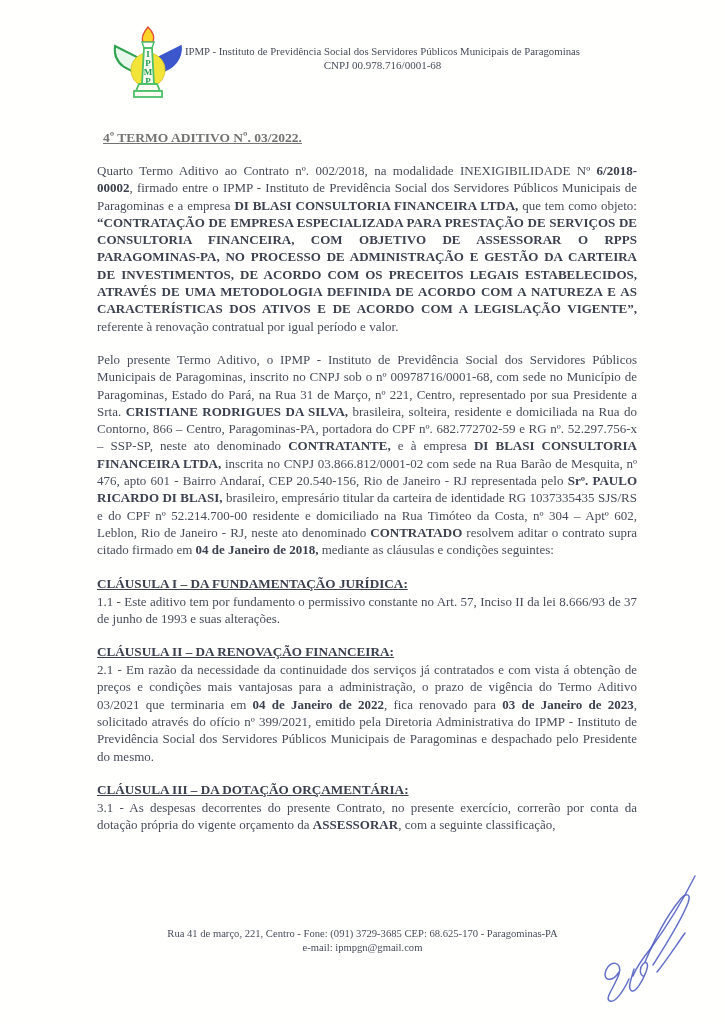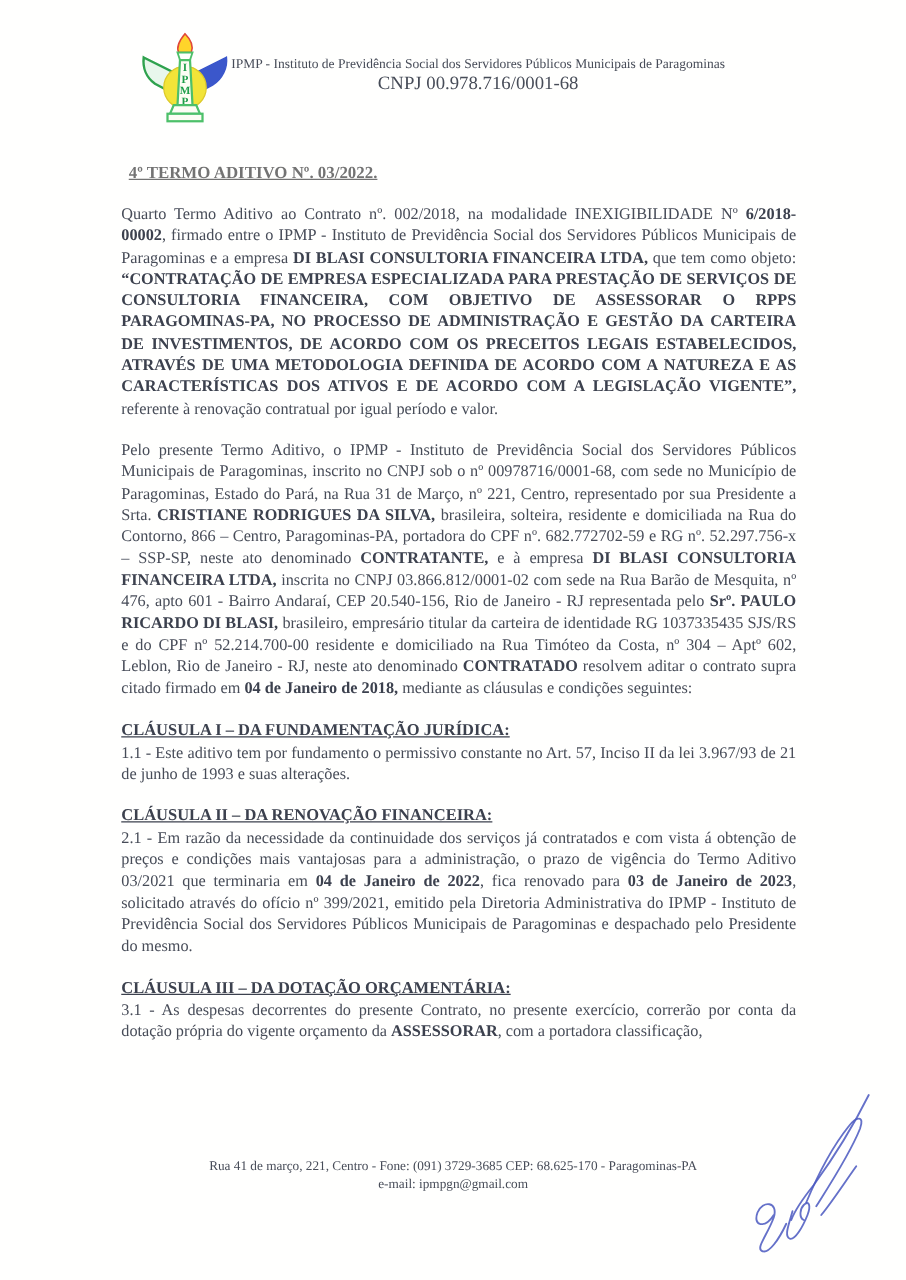--- a/index.html
+++ b/index.html
@@ -11,21 +11,21 @@
     font-family: "Liberation Serif", serif;
     color: #474c58;
     overflow: hidden;
   }
   
   .letterhead { position: relative; height: 88px; padding-top: 26px; }
   .logo { position: absolute; left: 108px; top: 26px; width: 80px; height: 78px; }
   .letterhead-text { margin-left: 95px; margin-right: 55px; text-align: center; padding-top: 16px; }
   .gov-title { font-weight: bold; font-size: 12.5px; letter-spacing: 4px; word-spacing: 10px; color: #3f4450; }
   .inst-name { font-size: 10.8px; margin-top: 3px; color: #474c58; }
-  .inst-cnpj { font-size: 15px; margin-top: 2px; color: #474c58; }
+  .inst-cnpj { font-size: 11px; margin-top: 2px; color: #474c58; }
   
   .content { margin: 0 88px 0 97px; }
   .doc-title {
     font-size: 13.5px; font-weight: bold; text-decoration: underline;
     margin: 16px 0 0 6px; color: #737373;
   }
   .para {
     font-size: 13px; line-height: 17.3px; text-align: justify;
     margin: 16px 0 0 0;
   }
@@ -78,27 +78,27 @@
   </header>
 
   <main class="content">
     <h1 class="doc-title">4º TERMO ADITIVO Nº. 03/2022.</h1>
 
     <p class="para"><span>Quarto Termo Aditivo ao Contrato nº. 002/2018, na modalidade INEXIGIBILIDADE Nº </span><span class="b">6/2018-00002</span><span>, firmado entre o IPMP - Instituto de Previdência Social dos Servidores Públicos Municipais de Paragominas e a empresa  </span><span class="b">DI BLASI CONSULTORIA FINANCEIRA LTDA,</span><span> que tem como objeto: </span><span class="b">“CONTRATAÇÃO DE EMPRESA ESPECIALIZADA PARA PRESTAÇÃO DE SERVIÇOS DE CONSULTORIA FINANCEIRA, COM OBJETIVO DE ASSESSORAR O RPPS PARAGOMINAS-PA, NO PROCESSO DE ADMINISTRAÇÃO E GESTÃO DA CARTEIRA DE INVESTIMENTOS, DE ACORDO COM OS PRECEITOS LEGAIS ESTABELECIDOS, ATRAVÉS DE UMA METODOLOGIA DEFINIDA DE ACORDO COM A NATUREZA E AS CARACTERÍSTICAS DOS ATIVOS E DE ACORDO COM A LEGISLAÇÃO VIGENTE”,</span><span> referente à renovação contratual por igual período e valor.</span></p>
 
     <p class="para"><span>Pelo presente Termo Aditivo, o IPMP - Instituto de Previdência Social dos Servidores Públicos Municipais de Paragominas, inscrito no CNPJ sob o nº 00978716/0001-68, com sede no Município de Paragominas, Estado do Pará, na Rua 31 de Março, nº 221, Centro, representado por sua Presidente a Srta. </span><span class="b">CRISTIANE RODRIGUES DA SILVA,</span><span> brasileira, solteira, residente e domiciliada na Rua do Contorno, 866 – Centro, Paragominas-PA, portadora do CPF nº. 682.772702-59 e RG nº. 52.297.756-x – SSP-SP, neste ato denominado </span><span class="b">CONTRATANTE,</span><span> e à empresa </span><span class="b">DI BLASI CONSULTORIA FINANCEIRA LTDA,</span><span> inscrita no CNPJ 03.866.812/0001-02 com sede na Rua Barão de Mesquita, nº 476, apto 601 - Bairro Andaraí, CEP 20.540-156, Rio de Janeiro - RJ representada pelo </span><span class="b">Srº. PAULO RICARDO DI BLASI,</span><span> brasileiro, empresário titular da carteira de identidade RG 1037335435 SJS/RS e do CPF nº 52.214.700-00 residente e domiciliado na Rua Timóteo da Costa, nº 304 – Aptº 602, Leblon, Rio de Janeiro - RJ, neste ato denominado </span><span class="b">CONTRATADO</span><span> resolvem aditar o contrato supra citado firmado em </span><span class="b">04 de Janeiro de 2018,</span><span> mediante as cláusulas e condições seguintes:</span></p>
 
     <h2 class="clause-heading">CLÁUSULA I – DA FUNDAMENTAÇÃO JURÍDICA:</h2>
-    <p class="para clause-body"><span>1.1 - Este aditivo tem por fundamento o permissivo constante no Art. 57, Inciso II da lei 3.967/93 de 21 de junho de 1993 e suas alterações.</span></p>
+    <p class="para clause-body"><span>1.1 - Este aditivo tem por fundamento o permissivo constante no Art. 57, Inciso II da lei 8.666/93 de 37 de junho de 1993 e suas alterações.</span></p>
 
     <h2 class="clause-heading">CLÁUSULA II – DA RENOVAÇÃO FINANCEIRA:</h2>
     <p class="para clause-body"><span>2.1 - Em razão da necessidade da continuidade dos serviços já contratados e com vista á obtenção de preços e condições mais vantajosas para a administração, o prazo de vigência do Termo Aditivo 03/2021 que terminaria em </span><span class="b">04 de Janeiro de 2022</span><span>, fica renovado para </span><span class="b">03 de Janeiro de 2023</span><span>, solicitado através do ofício nº 399/2021, emitido pela Diretoria Administrativa do IPMP - Instituto de Previdência Social dos Servidores Públicos Municipais de Paragominas e despachado pelo Presidente do mesmo.</span></p>
 
     <h2 class="clause-heading">CLÁUSULA III – DA DOTAÇÃO ORÇAMENTÁRIA:</h2>
-    <p class="para clause-body"><span>3.1 - As despesas decorrentes do presente Contrato, no presente exercício, correrão por conta da dotação própria do vigente orçamento da </span><span class="b">ASSESSORAR</span><span>, com a portadora classificação,</span></p>
+    <p class="para clause-body"><span>3.1 - As despesas decorrentes do presente Contrato, no presente exercício, correrão por conta da dotação própria do vigente orçamento da </span><span class="b">ASSESSORAR</span><span>, com a seguinte classificação,</span></p>
   </main>
 
   <footer class="page-footer">
     <div>Rua 41 de março, 221, Centro - Fone: (091) 3729-3685 CEP: 68.625-170 - Paragominas-PA</div>
     <div>e-mail: ipmpgn@gmail.com</div>
   </footer>
 
   <svg class="signature" viewBox="0 0 110 150" aria-hidden="true">
     <path d="M92,4 C80,28 64,54 48,76 C40,86 33,96 30,104" stroke="#4a58c0"></path>
     <path d="M16,100 c-7,11 -17,9 -13,-2 c4,-10 17,-9 13,4 c-5,14 -15,25 -9,27 c5,2 13,-9 19,-22" stroke="#4a58c0"></path>

